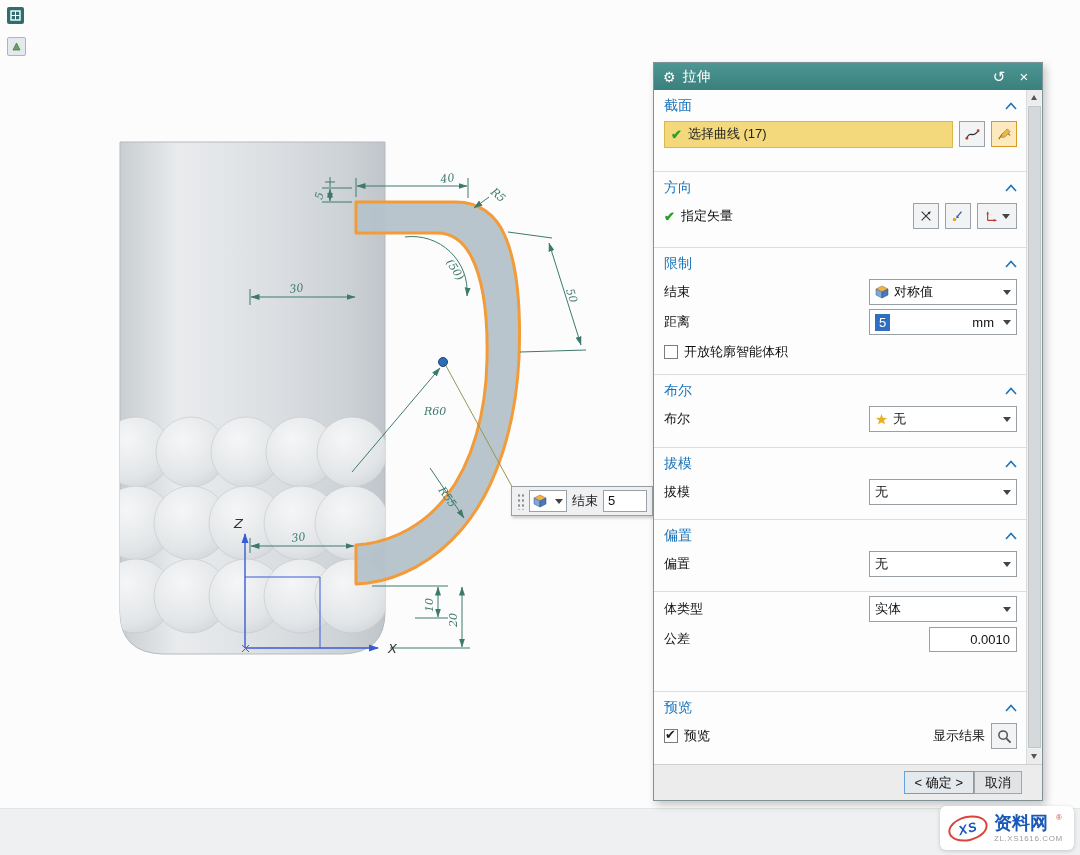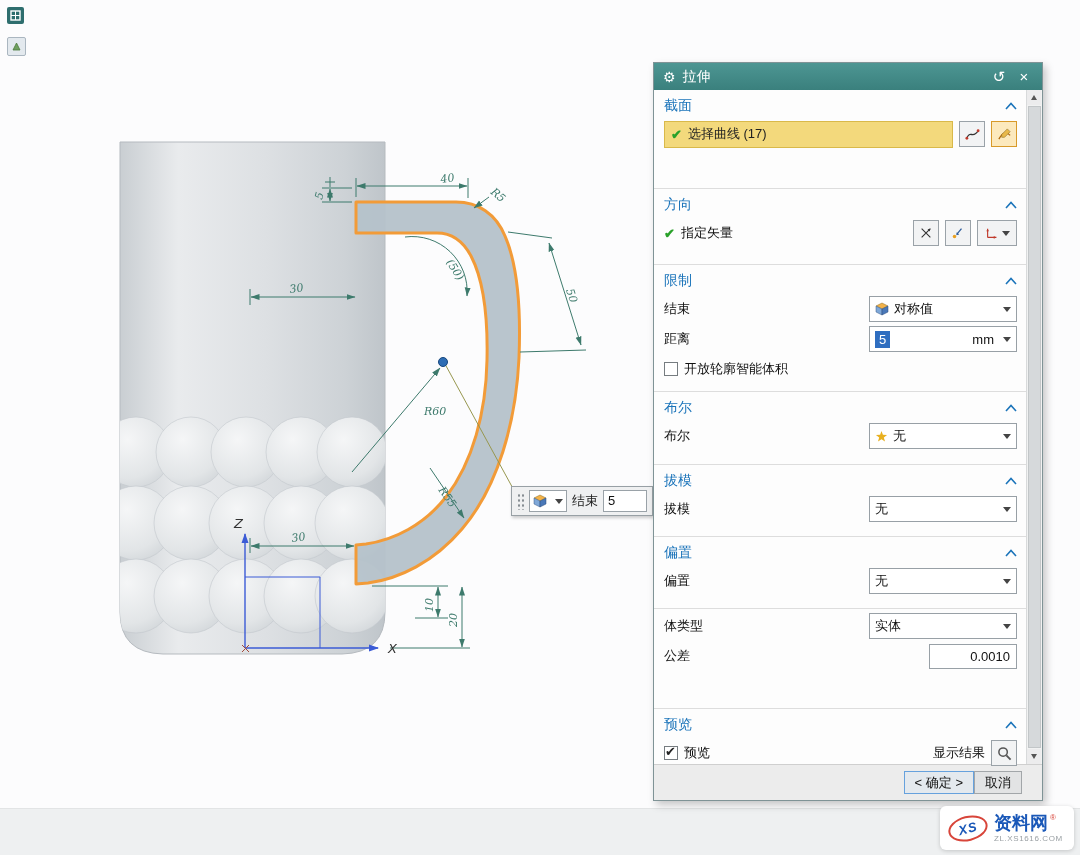--- a/index.html
+++ b/index.html
@@ -84,21 +84,21 @@
   .btn.ok{background:#e4e9ee;border:1px solid #66a1dd;color:#111;}
   .btn.cancel{background:#e2e3e4;border:1px solid #a2a6a9;color:#111;}
 
   
   .watermark{position:absolute;right:6px;bottom:5px;width:134px;height:44px;background:#fff;border-radius:6px;
     box-shadow:0 1px 4px rgba(0,0,0,.18);display:flex;align-items:center;gap:6px;padding:3px 8px;z-index:40;box-sizing:border-box;}
   .wm-logo{width:40px;height:25px;border:2.5px solid #d8453a;border-radius:50%;transform:rotate(-14deg);
     display:flex;align-items:center;justify-content:center;flex:0 0 auto;box-sizing:border-box;}
   .wm-xs{color:#1a58b8;font-weight:bold;font-style:italic;font-size:13px;letter-spacing:1px;}
   .wm-col{display:flex;flex-direction:column;line-height:1.15;}
-  .wm-title-row{display:flex;align-items:flex-start;gap:2px;}
+  .wm-title-row{display:flex;align-items:flex-start;gap:8px;}
   .wm-title{color:#1a58b8;font-weight:bold;font-size:18px;}
   .wm-reg{color:#d8453a;font-size:8px;}
   .wm-sub{color:#9aa0a4;font-size:8px;letter-spacing:.6px;}
 </style>
 </head>
 <body>
 
 <div class="app">
   <div class="viewport"></div>
   <div class="statusbar"></div>
@@ -249,21 +249,21 @@
       <span class="gear">⚙</span>
       <span class="dlg-title-text">拉伸</span>
       <span class="sp"></span>
       <span class="tbtn">↺</span>
       <span class="tbtn">×</span>
     </div>
 
     <div class="dlg-body">
       <div class="sections">
 
-        <div class="sec" style="height:99px">
+        <div class="sec" style="height:82px">
           <div class="sec-head">
             <span class="sec-title">截面</span>
             <svg class="chev" width="12" height="8" viewBox="0 0 12 8">
                 <polyline points="1,7 6,1.5 11,7" fill="none" stroke="#1b74ba" stroke-width="1.6"></polyline>
               </svg>
           </div>
           <div class="row">
             <div class="select-curve">
               <span class="gcheck">✔</span>
               <span>选择曲线 (17)</span>

